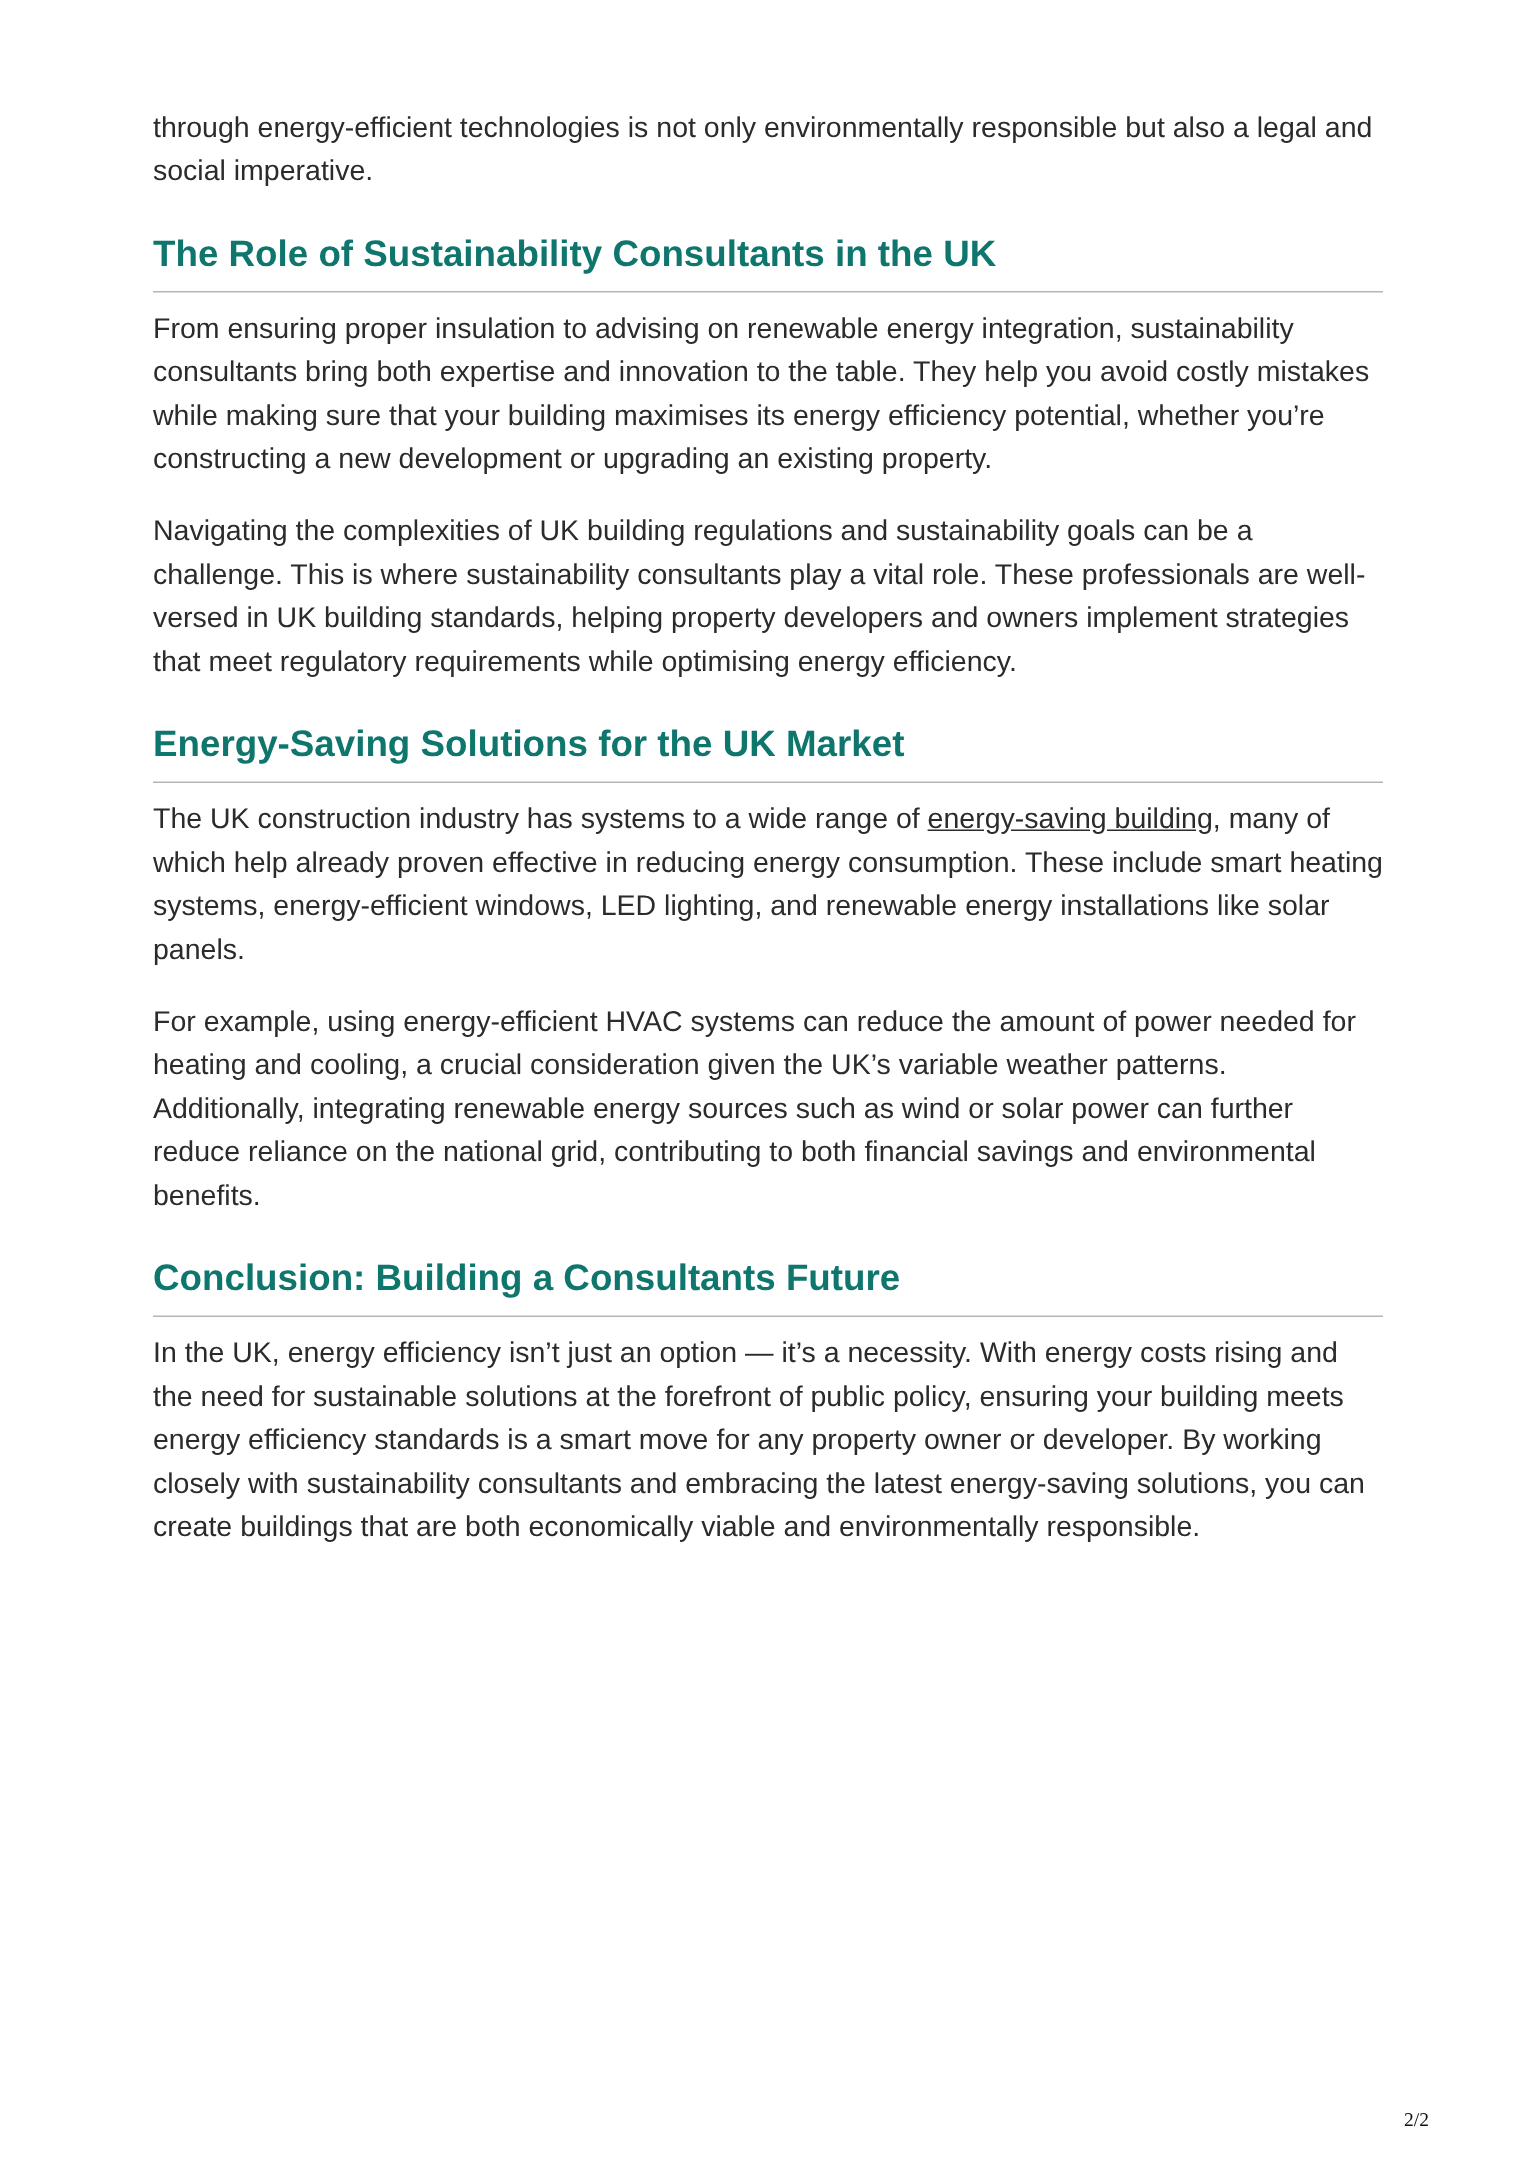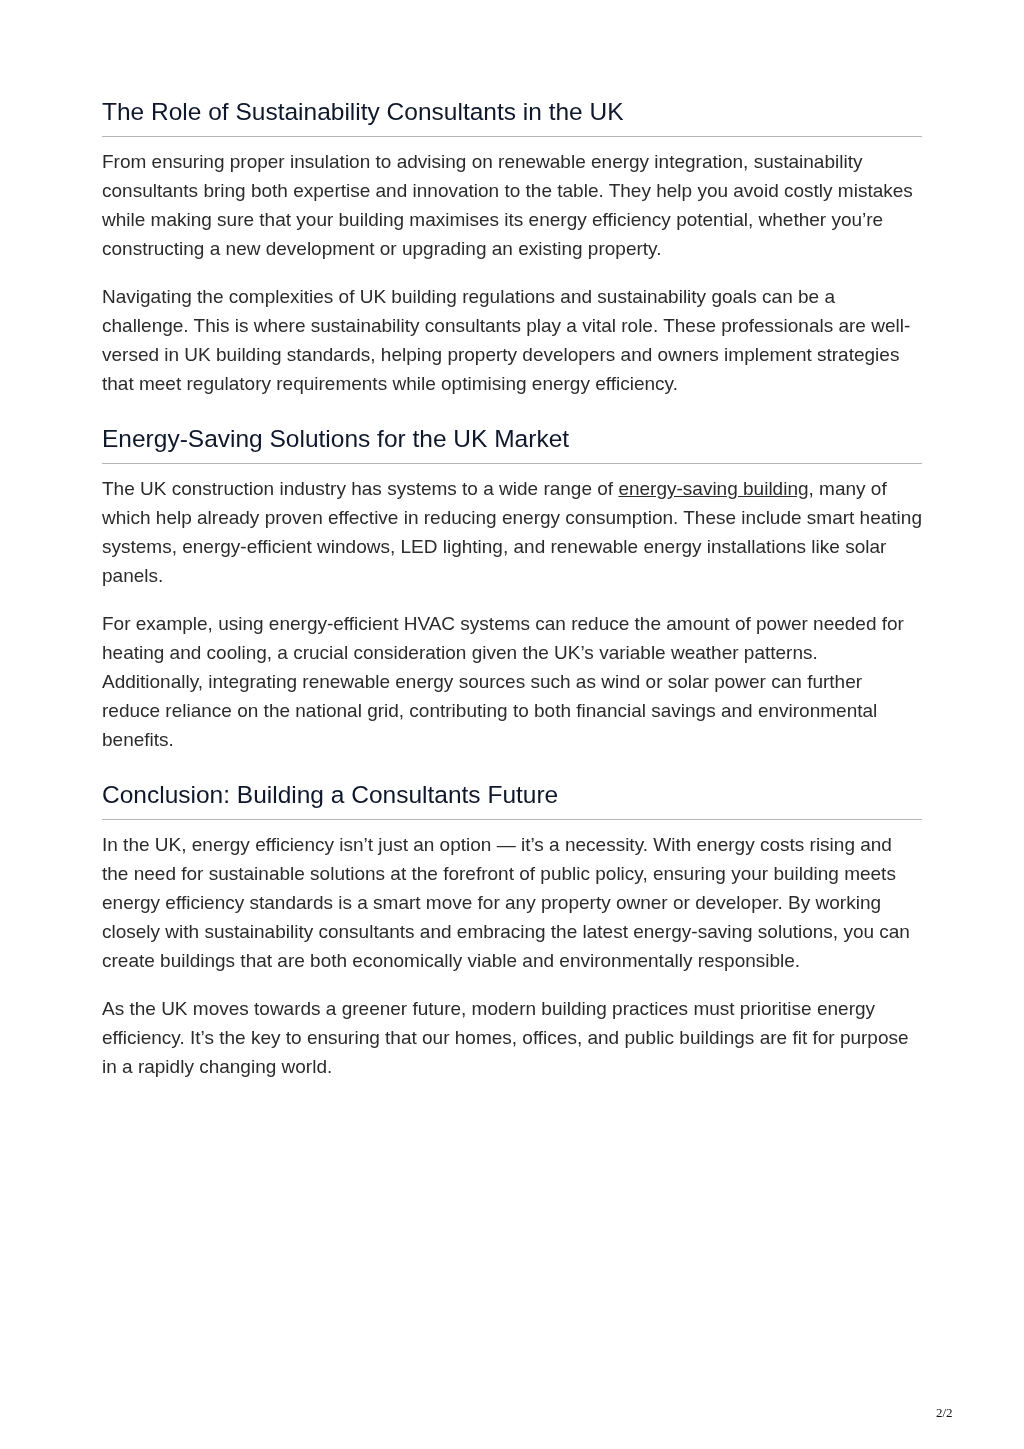--- a/index.html
+++ b/index.html
@@ -1,36 +1,36 @@
 <!DOCTYPE html>
 <html><head>
   <meta charset="utf-8">
   <style>
     html, body { margin: 0; padding: 0; background: #ffffff; }
     body { width: 1024px; height: 1449px; position: relative; overflow: hidden;
       font-family: "Liberation Sans", sans-serif; color: #2a2a2a; }
     .content { position: absolute; left: 102px; top: 71px; width: 820px; }
     p { margin: 0 0 19px 0; font-size: 19px; line-height: 29px; color: #2b2b2b; }
-    h2 { margin: 26px 0 0 0; font-size: 24.5px; font-weight: normal; color: #0f172a;
+    h2 { margin: 26px 0 0 0; font-size: 24.5px; font-weight: bold; color: #0f766e;
       line-height: 30px; padding-bottom: 9px; border-bottom: 1.5px solid #b5b5b5; margin-bottom: 10px; }
     a { color: #2b2b2b; text-decoration: underline; }
     .pagenum { position: absolute; left: 936px; top: 1405px; font-size: 13px; color: #111;
       font-family: Liberation Serif, serif; }
   </style>
 </head>
 <body>
 
 <div class="content">
+  <p>through energy-efficient technologies is not only environmentally responsible but also a legal and social imperative.</p>
 
   <h2>The Role of Sustainability Consultants in the UK</h2>
   <p>From ensuring proper insulation to advising on renewable energy integration, sustainability consultants bring both expertise and innovation to the table. They help you avoid costly mistakes while making sure that your building maximises its energy efficiency potential, whether you’re constructing a new development or upgrading an existing property.</p>
   <p>Navigating the complexities of UK building regulations and sustainability goals can be a challenge. This is where sustainability consultants play a vital role. These professionals are well-versed in UK building standards, helping property developers and owners implement strategies that meet regulatory requirements while optimising energy efficiency.</p>
 
   <h2>Energy-Saving Solutions for the UK Market</h2>
   <p><span>The UK construction industry has systems to a wide range of </span><a>energy-saving building</a><span>, many of which help already proven effective in reducing energy consumption. These include smart heating systems, energy-efficient windows, LED lighting, and renewable energy installations like solar panels.</span></p>
   <p>For example, using energy-efficient HVAC systems can reduce the amount of power needed for heating and cooling, a crucial consideration given the UK’s variable weather patterns. Additionally, integrating renewable energy sources such as wind or solar power can further reduce reliance on the national grid, contributing to both financial savings and environmental benefits.</p>
 
   <h2>Conclusion: Building a Consultants Future</h2>
   <p>In the UK, energy efficiency isn’t just an option — it’s a necessity. With energy costs rising and the need for sustainable solutions at the forefront of public policy, ensuring your building meets energy efficiency standards is a smart move for any property owner or developer. By working closely with sustainability consultants and embracing the latest energy-saving solutions, you can create buildings that are both economically viable and environmentally responsible.</p>
-  <p>As the UK moves towards a greener future, modern building practices must prioritise energy efficiency. It’s the key to ensuring that our homes, offices, and public buildings are fit for purpose in a rapidly changing world.</p>
 </div>
 
 <div class="pagenum">2/2</div>
 
 </body></html>

